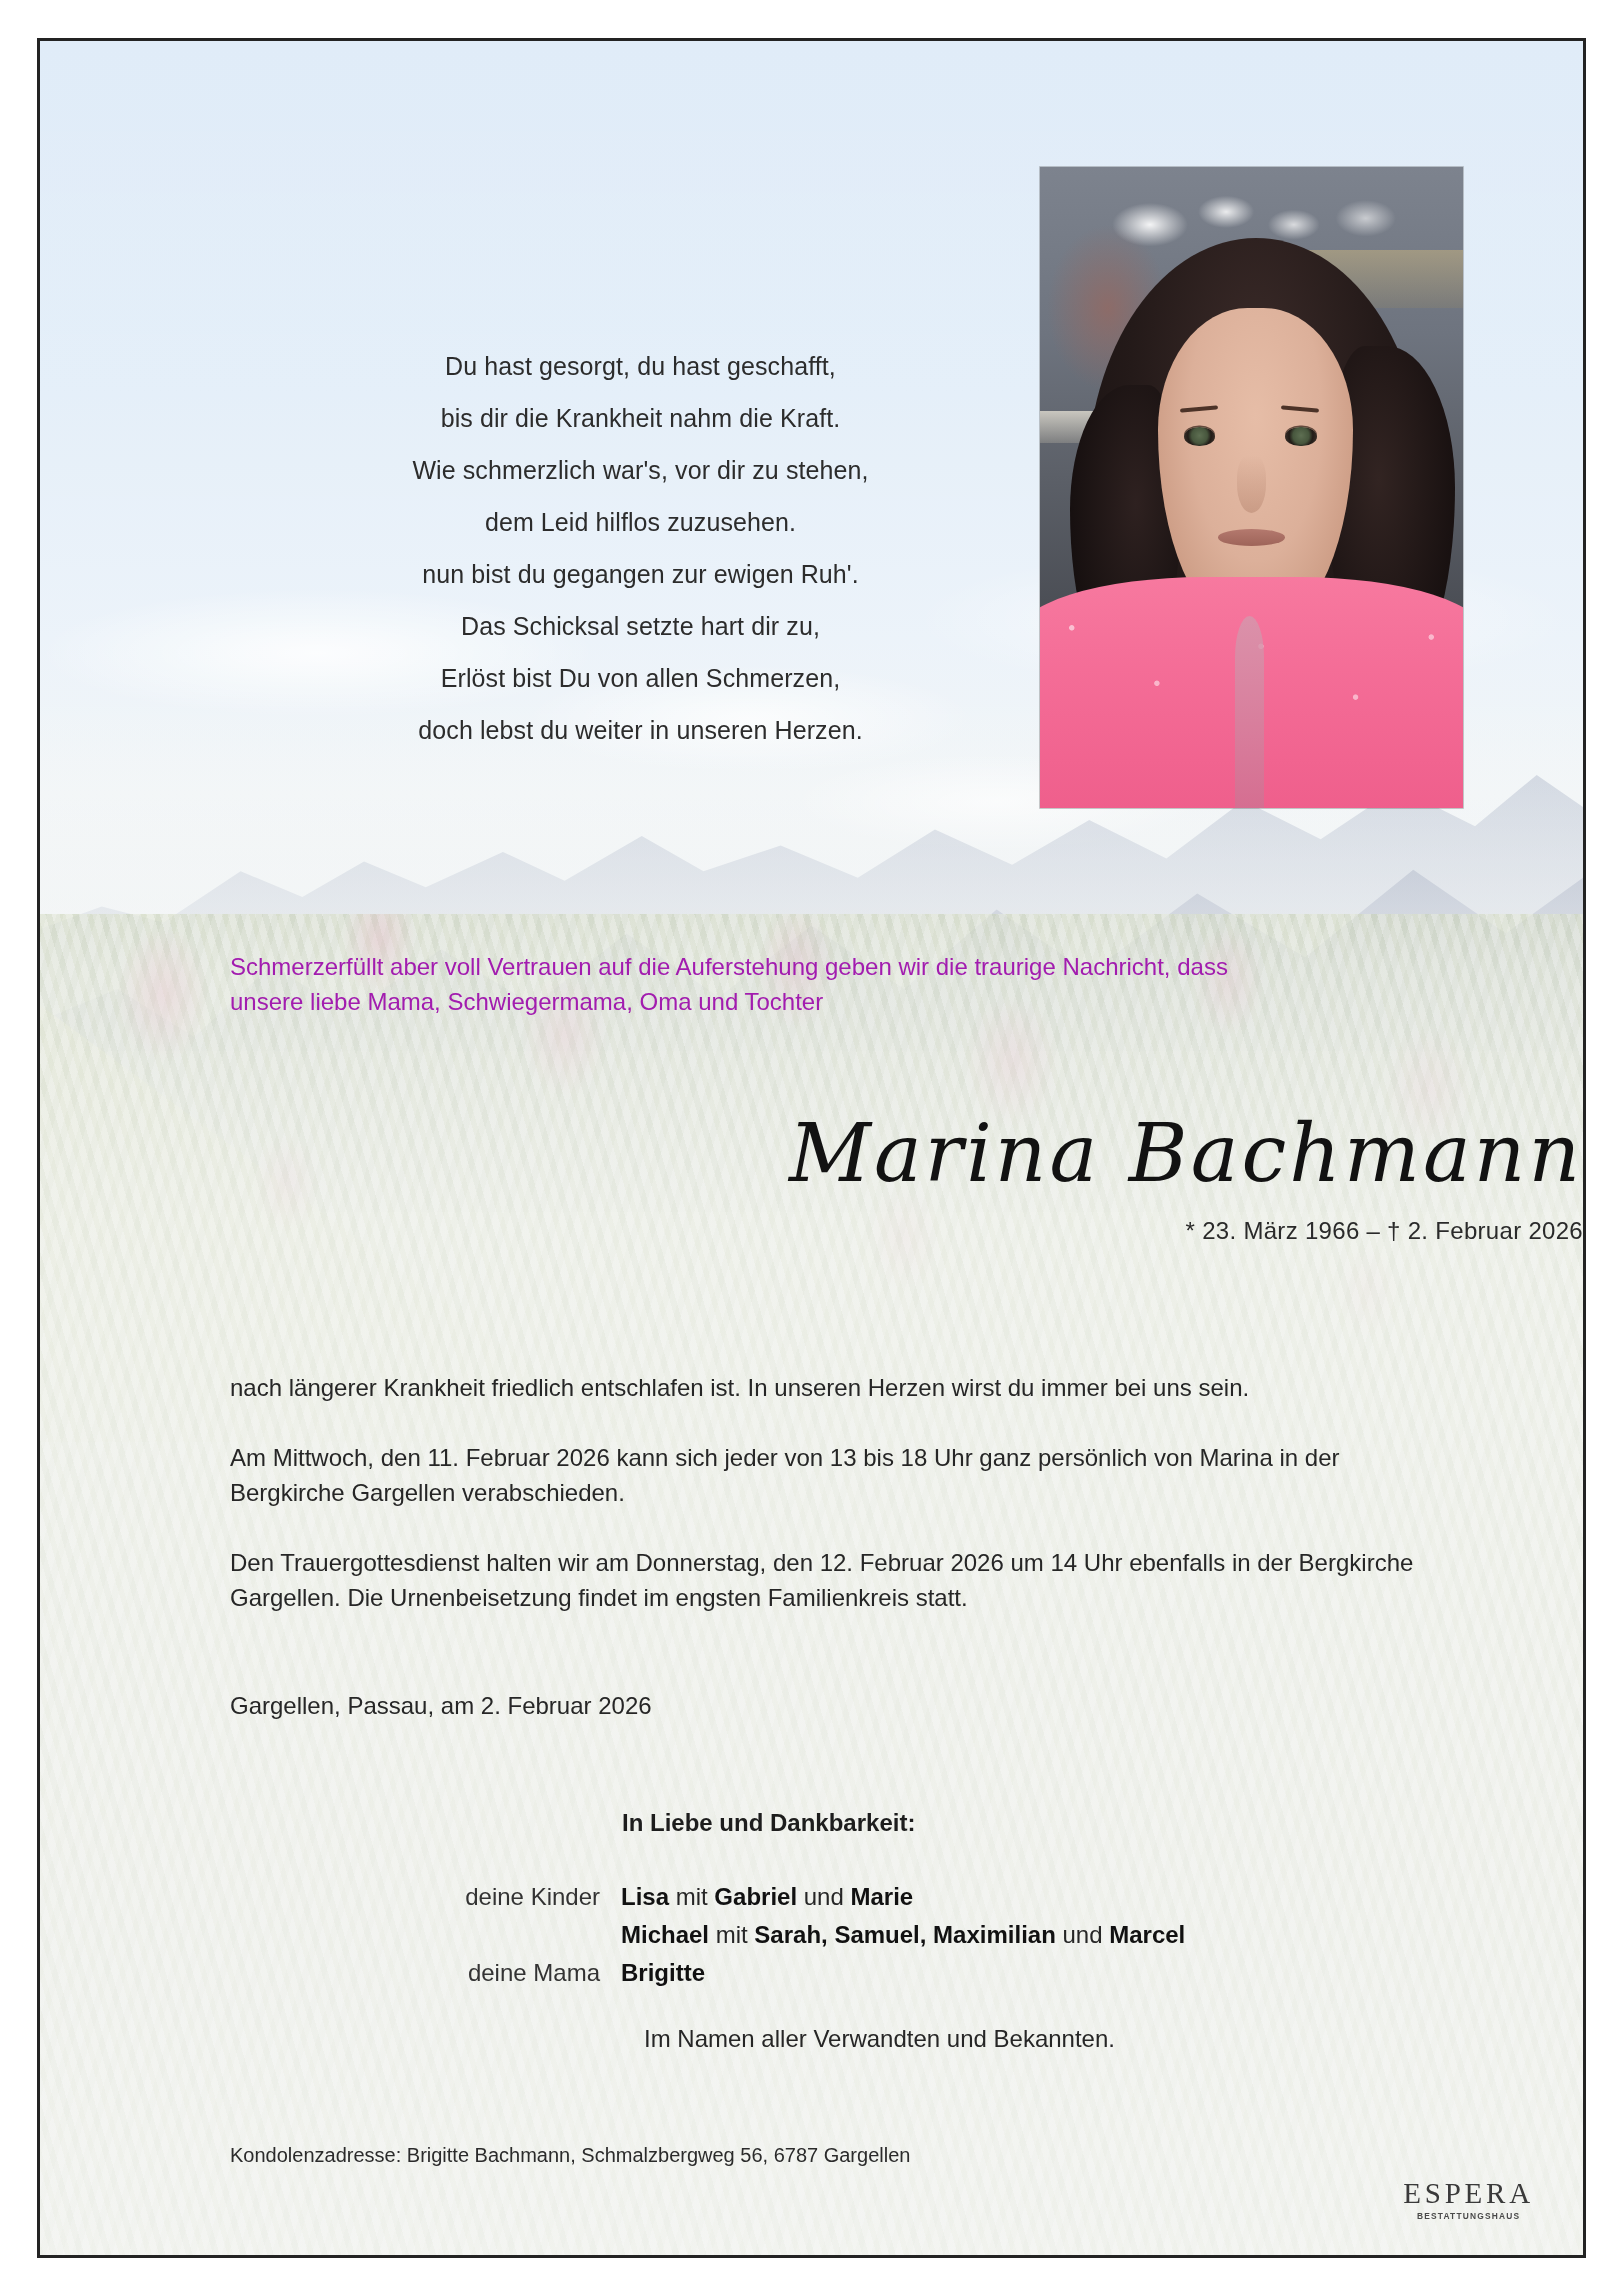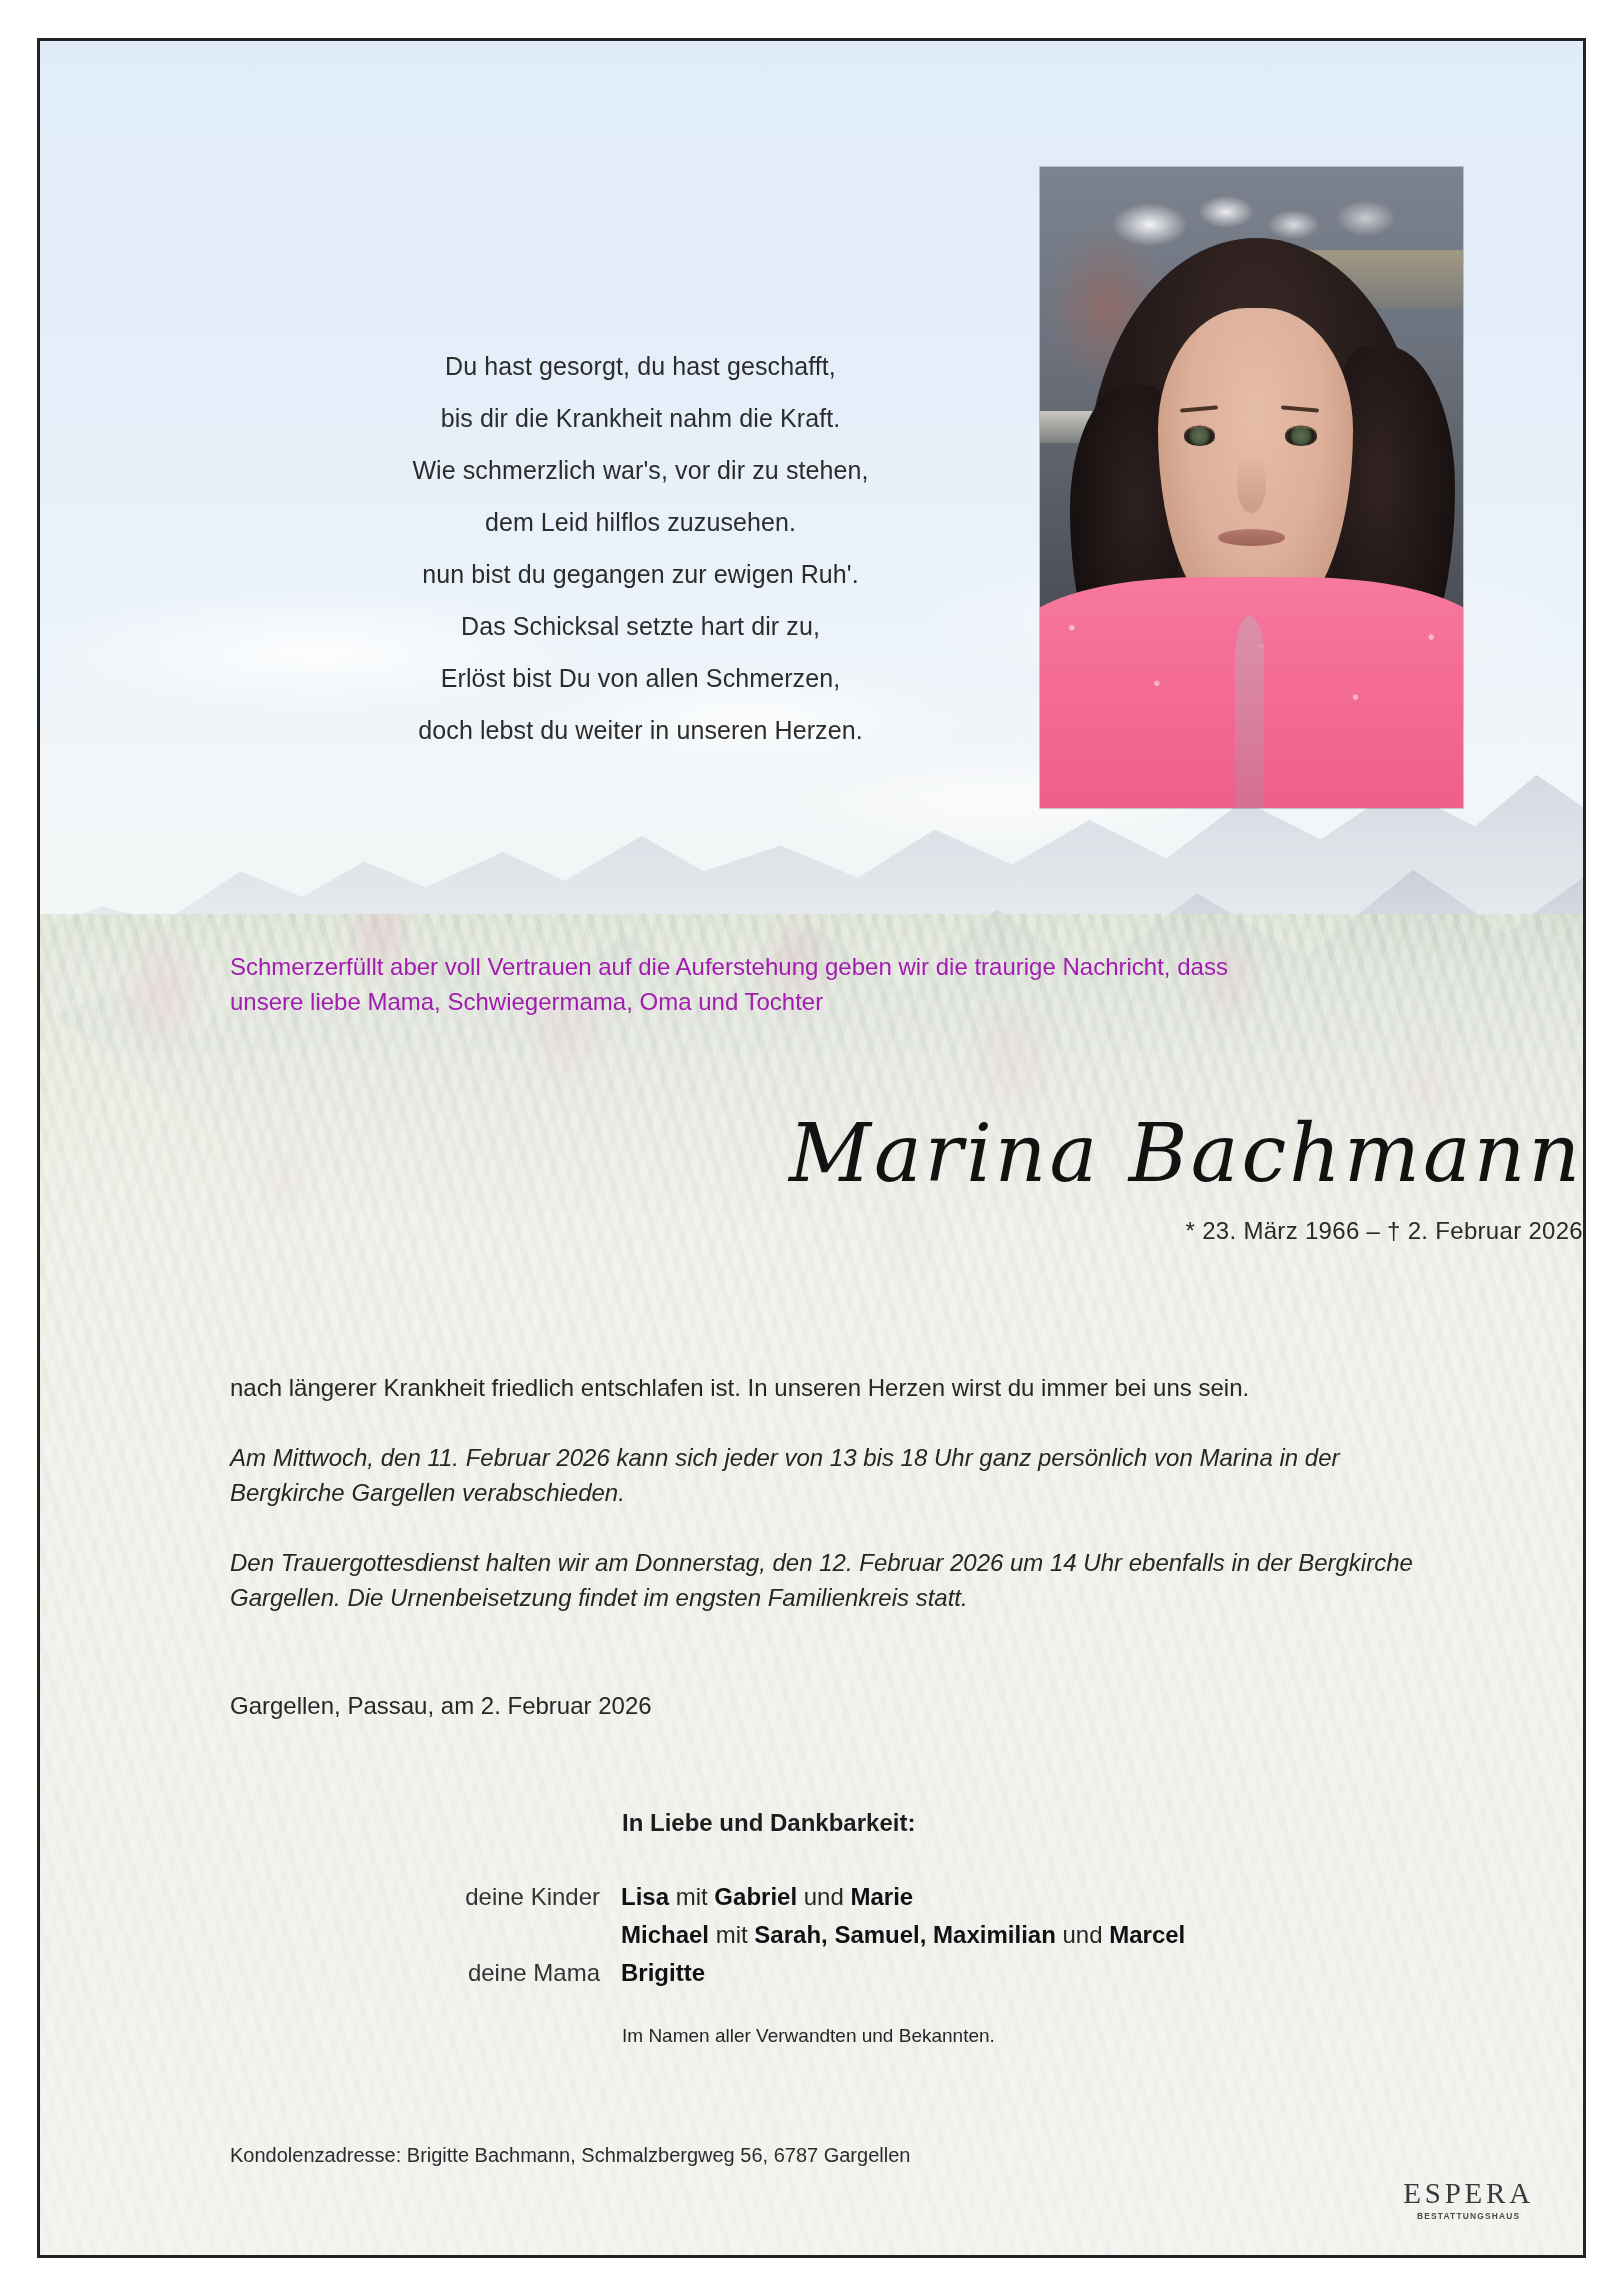--- a/index.html
+++ b/index.html
@@ -247,21 +247,21 @@
 
   
   .body-text {
     position: absolute;
     left: 190px; top: 1329px;
     width: 1202px;
     font-size: 24px;
     line-height: 35px;
     color: #262626;
   }
-  .body-text p + p { margin-top: 35px; font-style: italic; }
+  .body-text p + p { margin-top: 35px; }
   .place-date {
     position: absolute;
     left: 190px; top: 1651px;
     font-size: 24px;
     color: #262626;
   }
 
   
   .thanks-head {
     position: absolute;
@@ -275,22 +275,22 @@
     left: 390px; top: 1837px;
     font-size: 24px;
     line-height: 38px;
     color: #262626;
   }
   .family-row { display: flex; }
   .fam-label { width: 191px; text-align: right; padding-right: 21px; color: #333; }
   .fam-names b { font-weight: bold; color: #111; margin-top: 17px; }
   .closing {
     position: absolute;
-    left: 582px; top: 1984px;
-    font-size: 19px;
+    left: 604px; top: 1984px;
+    font-size: 24px;
     color: #262626;
   }
   .condolence {
     position: absolute;
     left: 190px; top: 2103px;
     font-size: 20px;
     color: #2b2b2b;
   }
 
   

